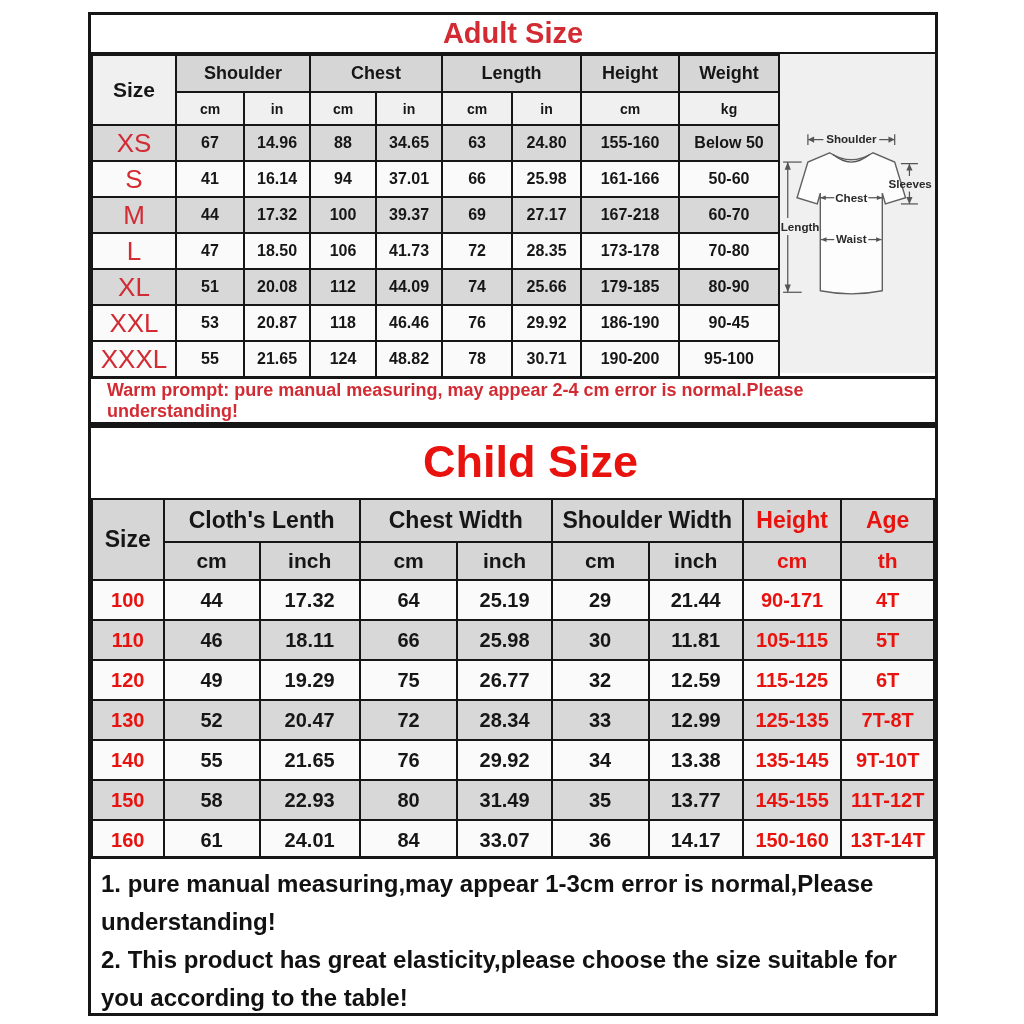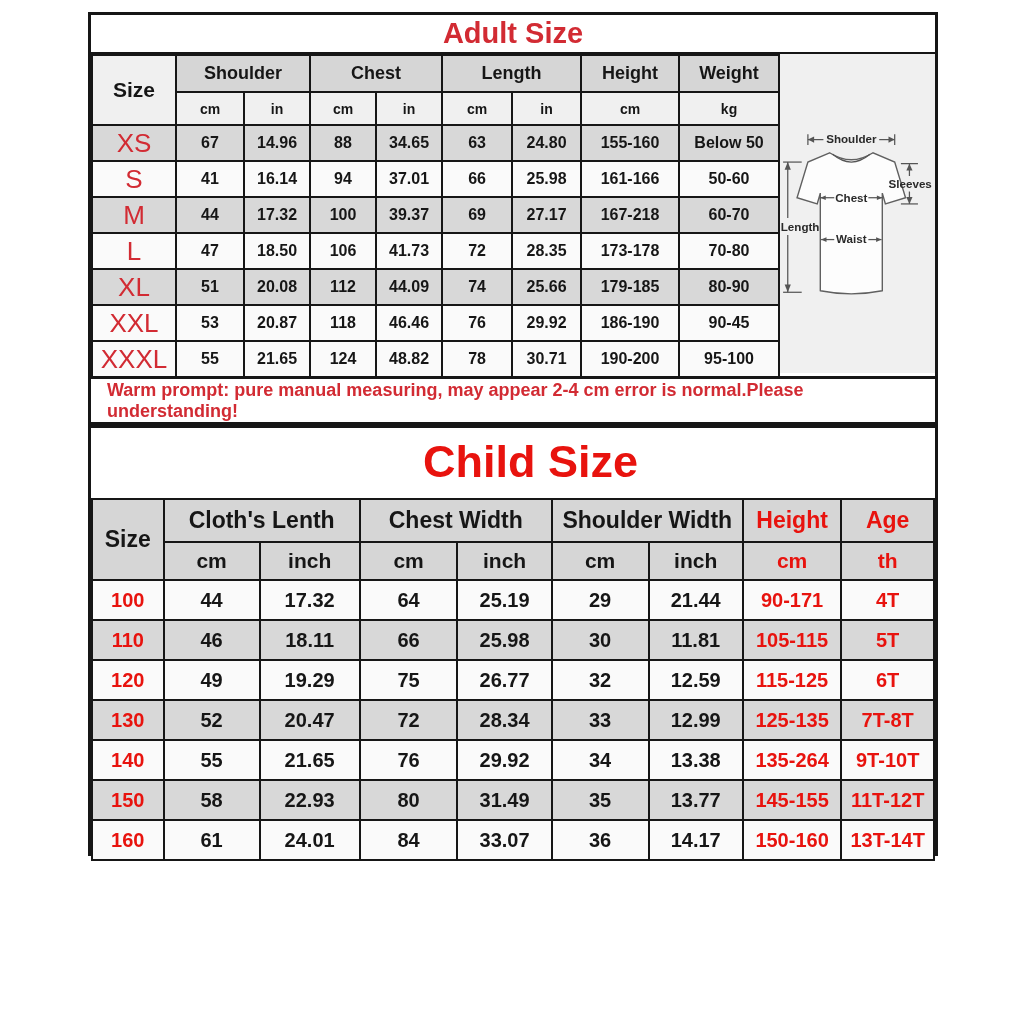--- a/index.html
+++ b/index.html
@@ -326,21 +326,21 @@
             <td class="red">7T-8T</td>
           </tr>
           <tr>
             <td class="size-cell red">140</td>
             <td>55</td>
             <td>21.65</td>
             <td>76</td>
             <td>29.92</td>
             <td>34</td>
             <td>13.38</td>
-            <td class="red">135-264</td>
+            <td class="red">135-145</td>
             <td class="red">9T-10T</td>
           </tr>
           <tr class="shaded">
             <td class="size-cell red">150</td>
             <td>58</td>
             <td>22.93</td>
             <td>80</td>
             <td>31.49</td>
             <td>35</td>
             <td>13.77</td>
@@ -355,14 +355,18 @@
             <td>33.07</td>
             <td>36</td>
             <td>14.17</td>
             <td class="red">150-160</td>
             <td class="red">13T-14T</td>
           </tr>
         </tbody>
     </table>
   </section>
 
+  <section class="box notes-box">
+    <p>1. pure manual measuring,may appear 1-3cm error is normal,Please understanding!</p>
+    <p>2. This product has great elasticity,please choose the size suitable for you according to the table!</p>
+  </section>
 
 </div>
 
 </body></html>

